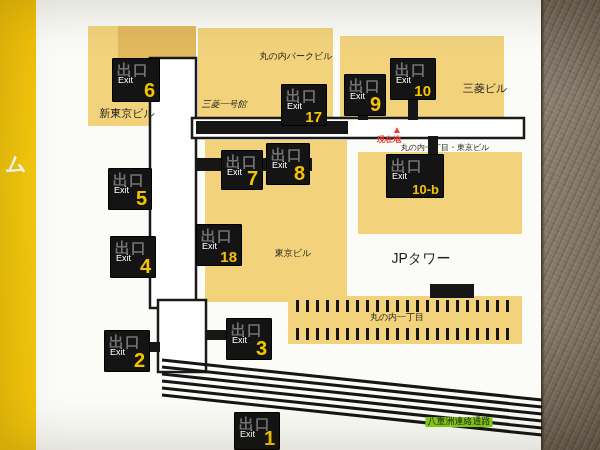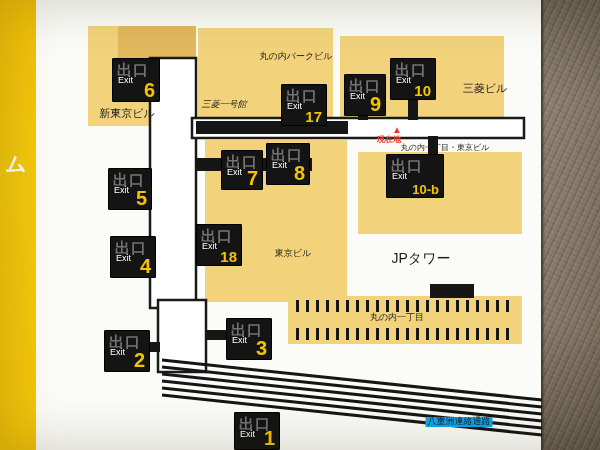--- a/index.html
+++ b/index.html
@@ -179,21 +179,21 @@
         <span class="exit-num" style="font-size: 20px;">1</span>
       </div>
       <div class="map-label" style="left: 296px; top: 57px; font-size: 9px;">丸の内パークビル</div>
       <div class="map-label" style="left: 127px; top: 113px; font-size: 11px;">新東京ビル</div>
       <div class="map-label" style="left: 224px; top: 105px; font-size: 9px; font-style: italic;">三菱一号館</div>
       <div class="map-label" style="left: 485px; top: 88px; font-size: 11px;">三菱ビル</div>
       <div class="map-label" style="left: 445px; top: 148px; font-size: 8px;">丸の内一丁目・東京ビル</div>
       <div class="map-label" style="left: 421px; top: 211px; font-size: 14px; margin-top: 48px;">JPタワー</div>
       <div class="map-label" style="left: 293px; top: 254px; font-size: 9px;">東京ビル</div>
       <div class="map-label" style="left: 397px; top: 318px; font-size: 9px;">丸の内一丁目</div>
-      <div class="map-label" style="left: 459px; top: 422px; font-size: 9px; background: #0ea5e9; padding: 0px 2px;">八重洲連絡通路</div>
+      <div class="map-label" style="left: 459px; top: 422px; font-size: 9px; background: #84cc16; padding: 0px 2px;">八重洲連絡通路</div>
       <div class="loc-marker" style="left: 397px; top: 130px; color: rgb(232, 56, 47);">▲</div>
       <div class="loc-text" style="left: 369px; top: 139px; color: rgb(232, 56, 47);">現在地</div>
     </div>
 
   <div class="side-strip">
     <span class="side-text">ム</span>
   </div>
 
   <div class="wall"></div>
   <div class="wall-seam"></div>

